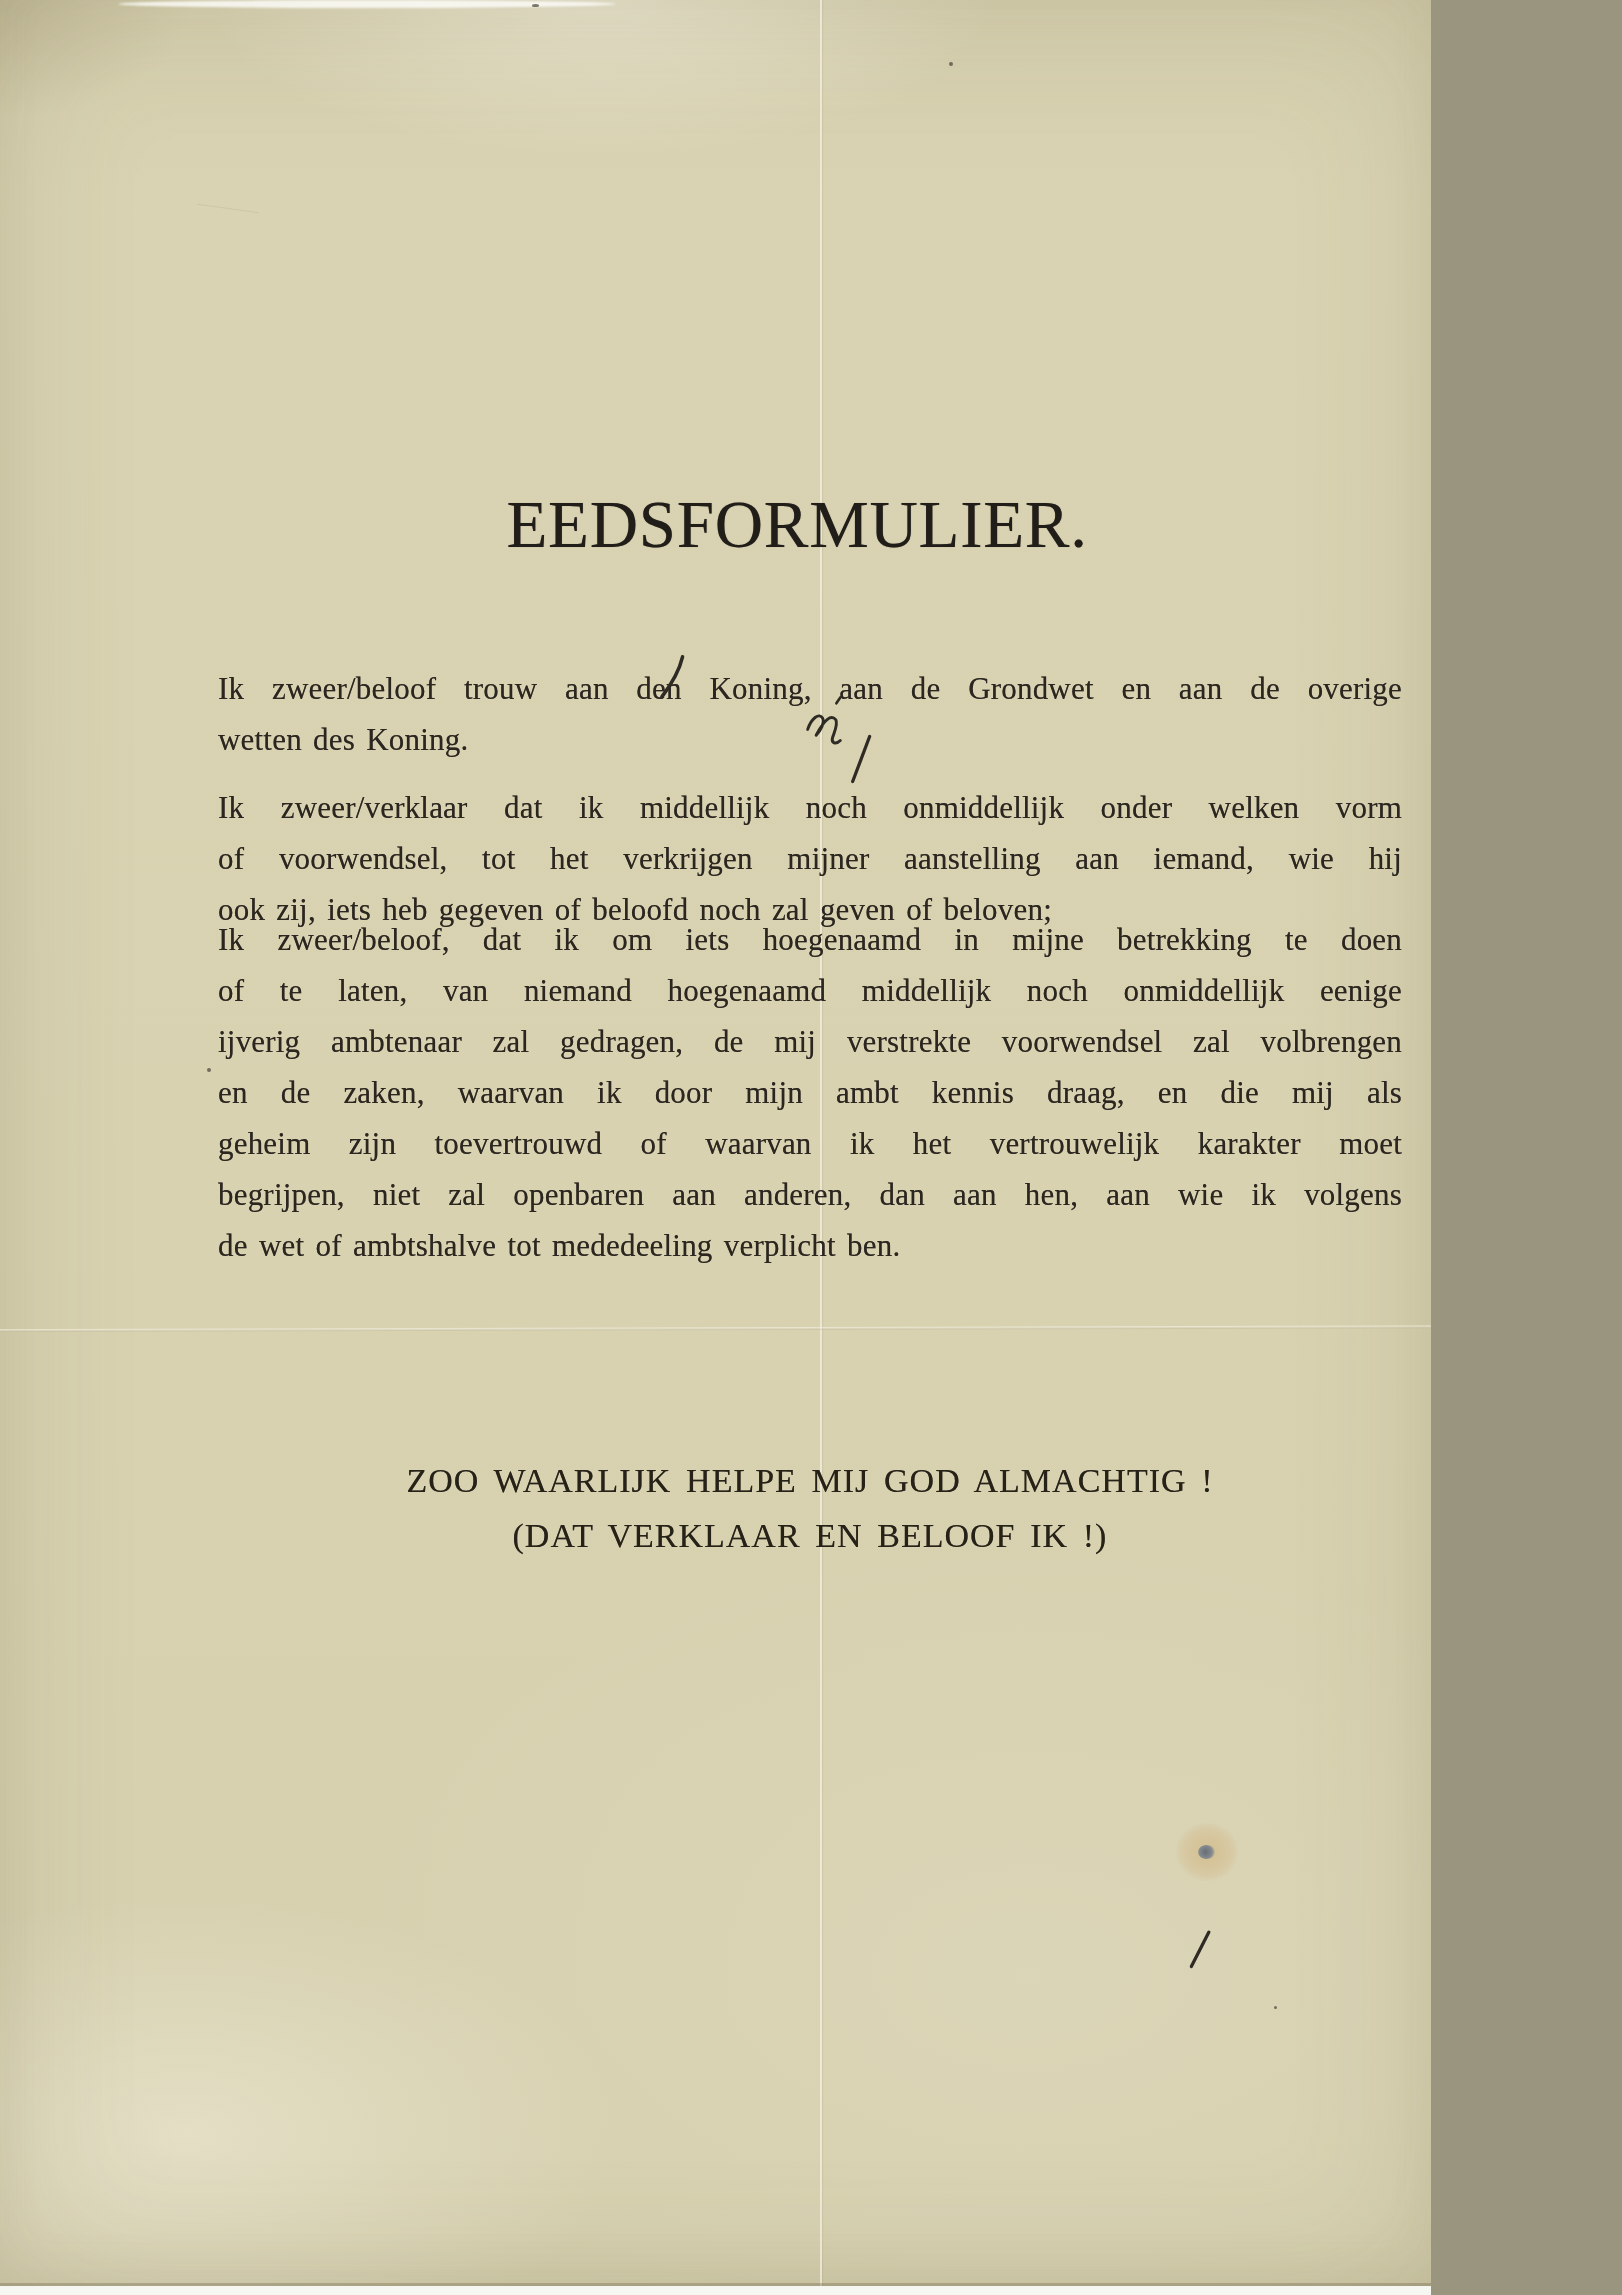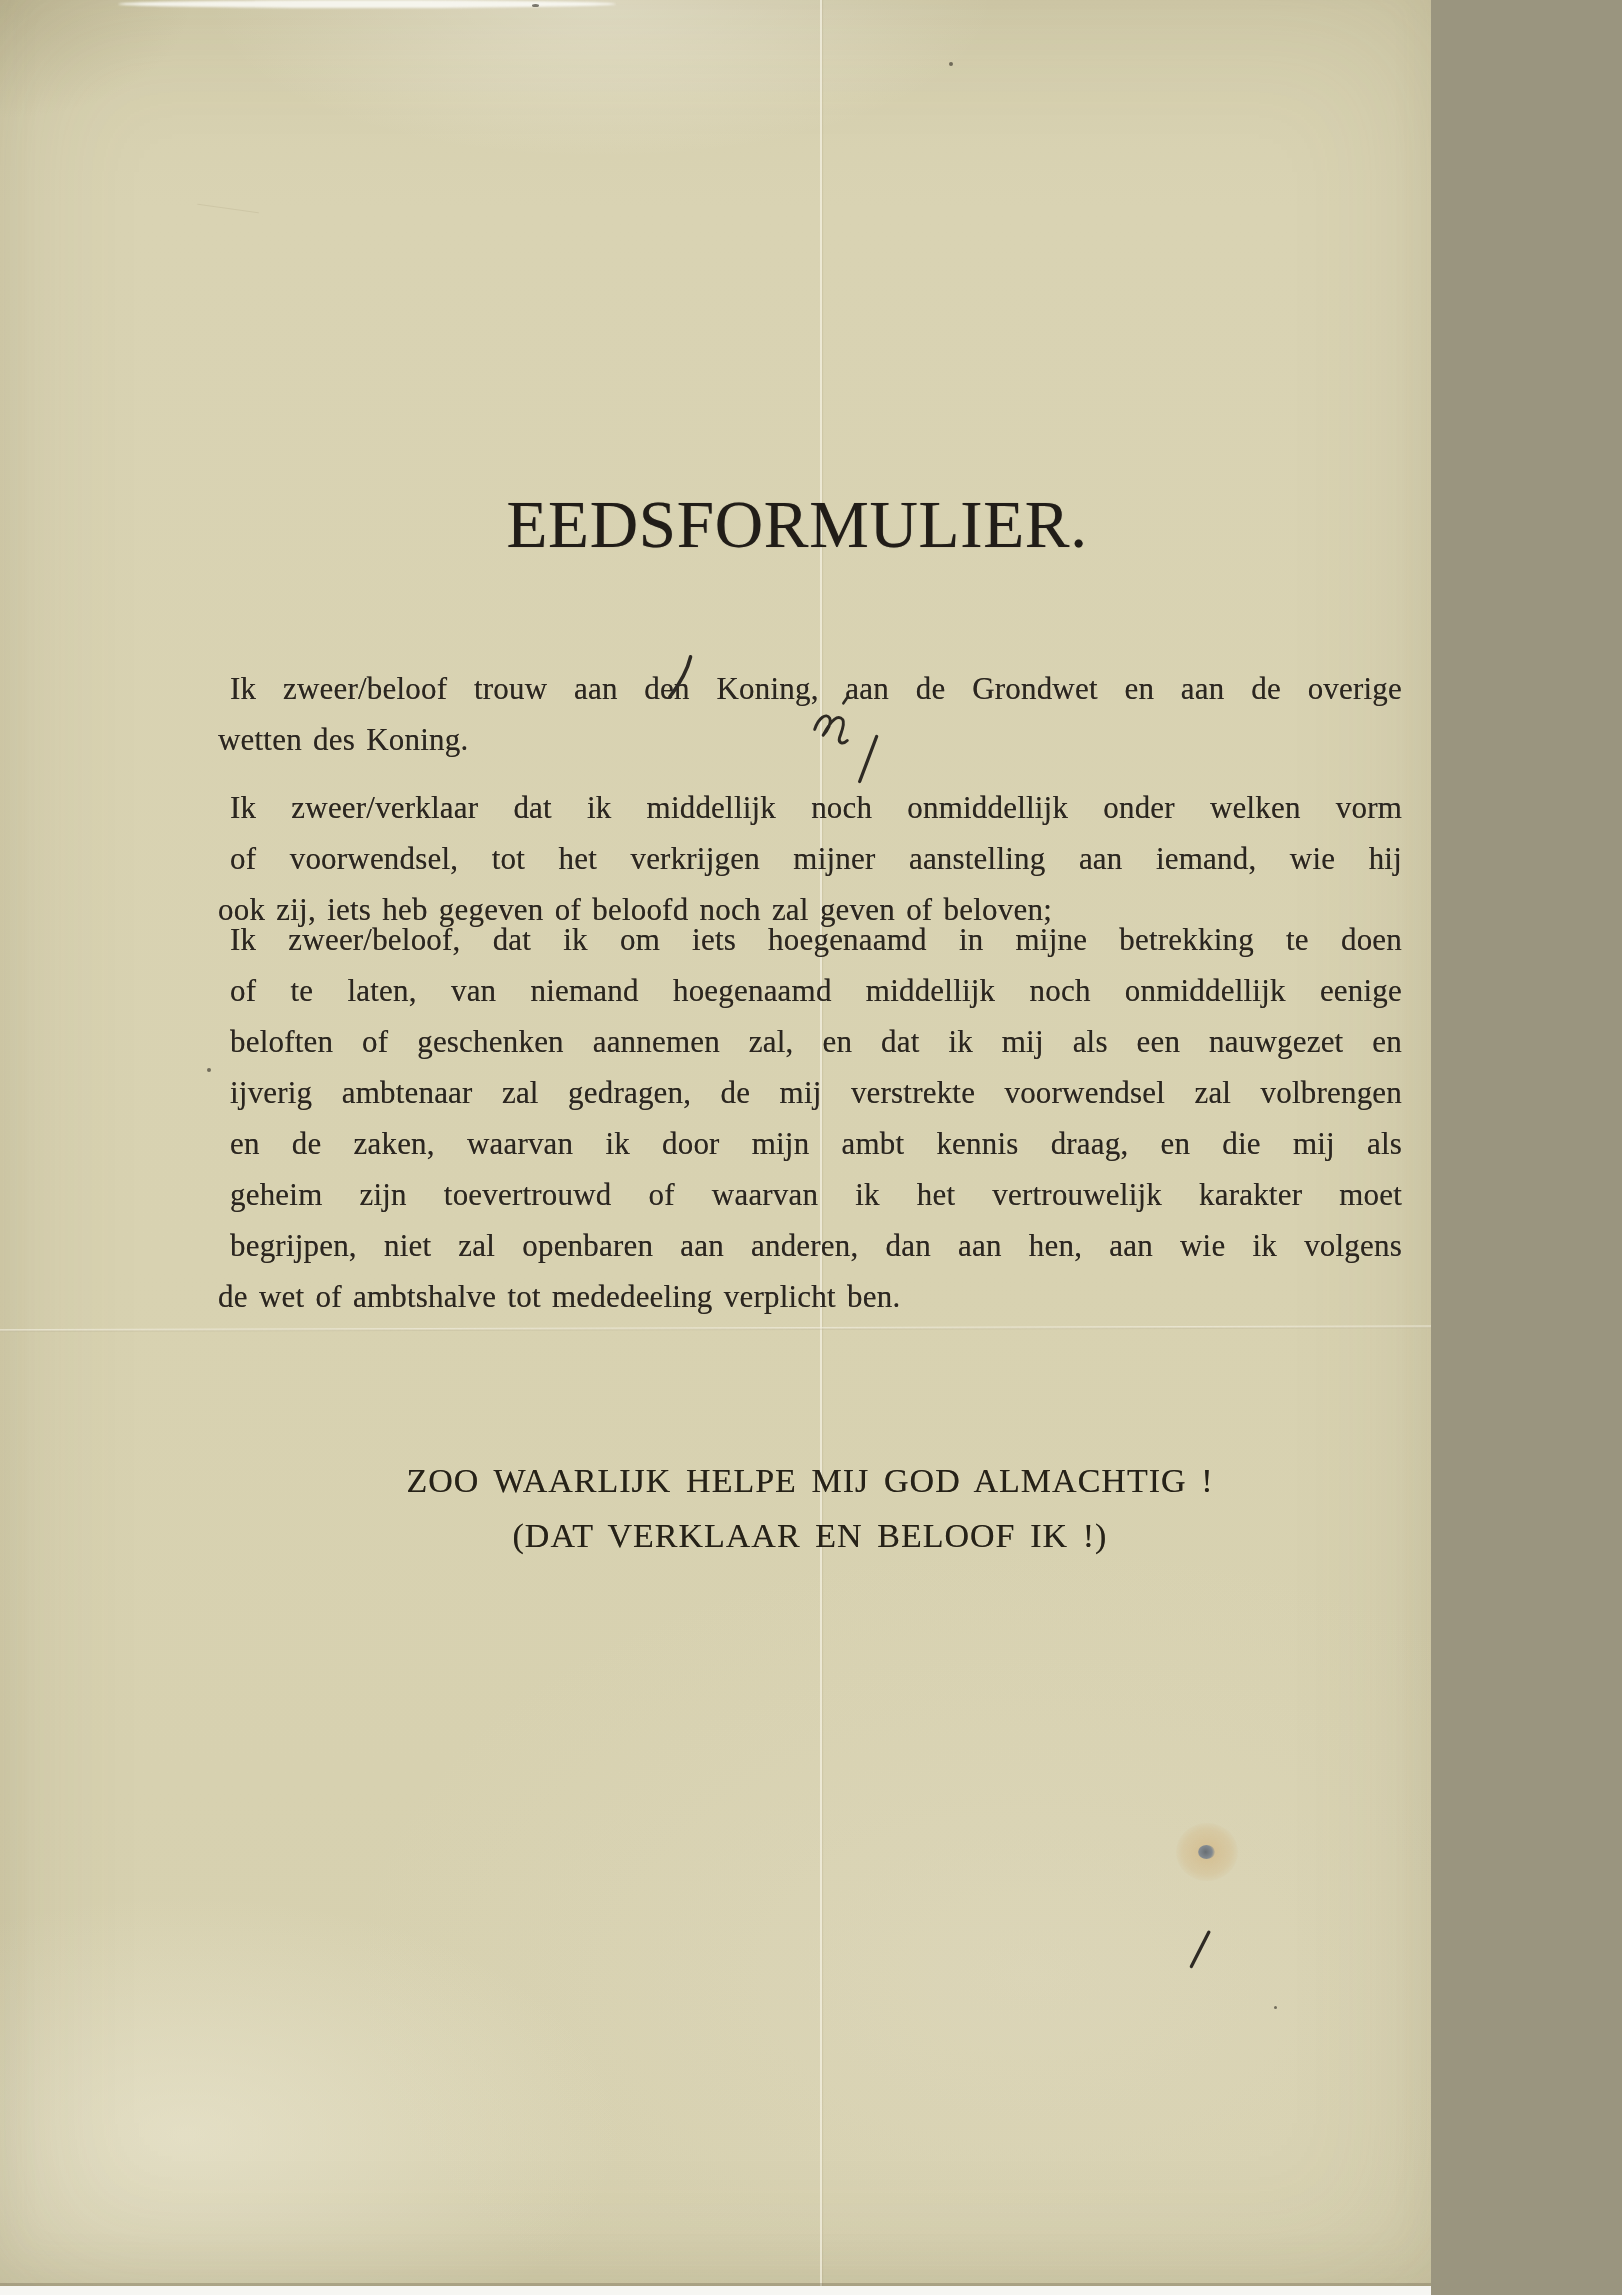--- a/index.html
+++ b/index.html
@@ -50,21 +50,21 @@
     position:absolute;left:0;top:488px;width:1623px;
     text-align:center;transform:translateX(-14.4px);
     font-size:67px;line-height:72px;letter-spacing:0.7px;
     color:#211d18;text-shadow:0 0 0.7px rgba(33,29,24,0.55);
   }
   .body-block{position:absolute;left:218px;width:1184px;
     font-size:31px;line-height:51px;letter-spacing:0.2px;word-spacing:3.3px;
     color:#2b2620;text-shadow:0 0 0.4px rgba(43,38,30,0.6);}
   .p1{top:663px;} .p2{top:782px;} .p3{top:914px;}
   .line{white-space:nowrap;}
-  .just{text-align:justify;text-align-last:justify;margin-left:12px;}
+  .just{text-align:justify;text-align-last:justify;}
   .closing{
     position:absolute;left:218px;top:1453px;width:1184px;
     text-align:center;font-size:34px;line-height:55px;
     letter-spacing:1px;word-spacing:5.2px;
     color:#262218;text-shadow:0 0 0.4px rgba(38,34,24,0.6);
   }
 </style>
 </head>
 <body>
 
@@ -98,21 +98,20 @@
 
   <div class="body-block p2">
     <div class="line just">Ik zweer/verklaar dat ik middellijk noch onmiddellijk onder welken vorm</div>
     <div class="line just">of voorwendsel, tot het verkrijgen mijner aanstelling aan iemand, wie hij</div>
     <div class="line">ook zij, iets heb gegeven of beloofd noch zal geven of beloven;</div>
   </div>
 
   <div class="body-block p3">
     <div class="line just">Ik zweer/beloof, dat ik om iets hoegenaamd in mijne betrekking te doen</div>
     <div class="line just">of te laten, van niemand hoegenaamd middellijk noch onmiddellijk eenige</div>
-    <div class="line just">beloften of geschenken aannemen zal, en dat ik mij als een nauwgezet en</div>
     <div class="line just">ijverig ambtenaar zal gedragen, de mij verstrekte voorwendsel zal volbrengen</div>
     <div class="line just">en de zaken, waarvan ik door mijn ambt kennis draag, en die mij als</div>
     <div class="line just">geheim zijn toevertrouwd of waarvan ik het vertrouwelijk karakter moet</div>
     <div class="line just">begrijpen, niet zal openbaren aan anderen, dan aan hen, aan wie ik volgens</div>
     <div class="line">de wet of ambtshalve tot mededeeling verplicht ben.</div>
   </div>
 
   <div class="closing">
     <div>ZOO WAARLIJK HELPE MIJ GOD ALMACHTIG !</div>
     <div>(DAT VERKLAAR EN BELOOF IK !)</div>

